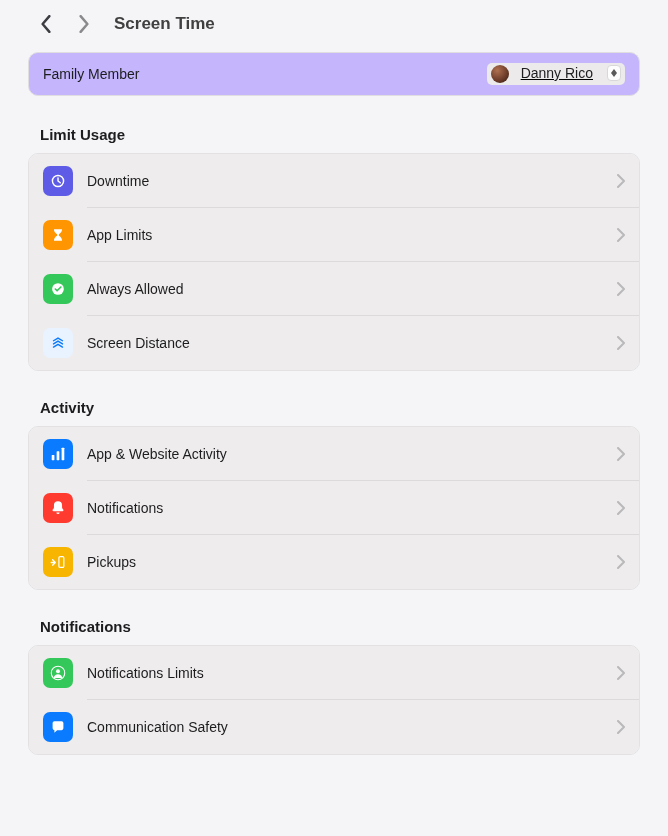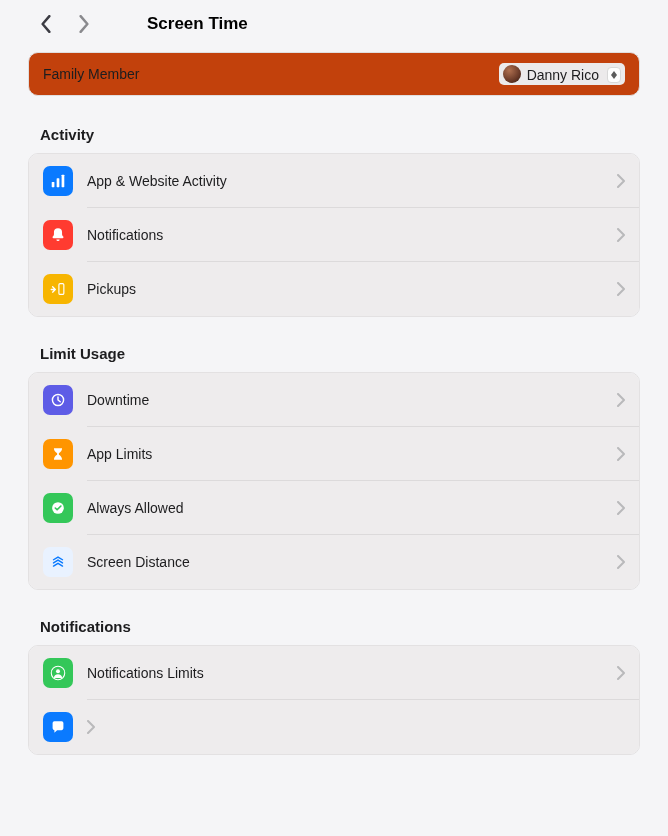--- a/index.html
+++ b/index.html
@@ -39,46 +39,47 @@
       color: #3c3c43;
       cursor: pointer;
     }
     .nav-btn svg {
       width: 12px;
       height: 18px;
     }
     .title {
       font-size: 17px;
       font-weight: 700;
-      color: #000000;
-      margin-left: 37px;
+      color: #404040;
+      margin-left: 4px;
     }
     .family-bar {
-      background: #c2410c;
+      background: #c4b5fd;
       border: 1px solid #e0dedf;
       border-radius: 10px;
       padding: 10px 14px;
       display: flex;
       align-items: center;
       justify-content: space-between;
       margin-bottom: 30px;
     }
     .family-label {
       font-size: 14px;
       color: #1d1d1f;
     }
     .family-select {
       display: flex;
-      align-items: flex-end;
-      gap: 6px;
+      align-items: flex-start;
+      gap: 12px;
       background: #eceaeb;
       border: none;
       border-radius: 5px;
       padding: 2px 4px 2px 4px;
       cursor: pointer;
+      text-decoration: underline;
     }
     .avatar {
       width: 18px;
       height: 18px;
       border-radius: 50%;
       background: radial-gradient(circle at 35% 30%, #b07050 0%, #6a3a28 60%, #2a1810 100%);
       flex-shrink: 0;
     }
     .family-name {
       font-size: 14px;
@@ -197,66 +198,20 @@
             <polygon points="3,0 6,4 0,4"></polygon>
           </svg>
         <svg viewBox="0 0 6 4" fill="#5a5a5a">
             <polygon points="0,0 6,0 3,4"></polygon>
           </svg>
       </span>
     </div>
   </div>
 
   <div class="section">
-    <div class="section-heading">Activity</div>
-    <div class="list-group">
-
-      <div class="list-item">
-        <div class="item-icon ic-blue">
-          <svg viewBox="0 0 20 20" fill="white">
-              <rect x="3" y="11" width="3" height="6" rx="0.5"></rect>
-              <rect x="8.5" y="7" width="3" height="10" rx="0.5"></rect>
-              <rect x="14" y="3" width="3" height="14" rx="0.5"></rect>
-            </svg>
-        </div>
-        <span class="item-label">App &amp; Website Activity</span>
-        <svg class="chevron" viewBox="0 0 8 14" fill="none" stroke="currentColor" stroke-width="2" stroke-linecap="round" stroke-linejoin="round">
-            <polyline points="1,1 7,7 1,13"></polyline>
-          </svg>
-      </div>
-
-      <div class="list-item">
-        <div class="item-icon ic-red">
-          <svg viewBox="0 0 20 20" fill="white">
-              <path d="M10 2.5a4.5 4.5 0 0 0-4.5 4.5v2.2c0 .8-.3 1.6-.9 2.2l-.4.4a1 1 0 0 0 .7 1.7h10.2a1 1 0 0 0 .7-1.7l-.4-.4a3 3 0 0 1-.9-2.2V7A4.5 4.5 0 0 0 10 2.5zM8.2 15a1.8 1.8 0 0 0 3.6 0H8.2z"></path>
-            </svg>
-        </div>
-        <span class="item-label">Notifications</span>
-        <svg class="chevron" viewBox="0 0 8 14" fill="none" stroke="currentColor" stroke-width="2" stroke-linecap="round" stroke-linejoin="round">
-            <polyline points="1,1 7,7 1,13"></polyline>
-          </svg>
-      </div>
-
-      <div class="list-item">
-        <div class="item-icon ic-yellow">
-          <svg viewBox="0 0 20 20" fill="white">
-              <rect x="11" y="4" width="5.5" height="12" rx="1.4" stroke="white" stroke-width="1.3" fill="none"></rect>
-              <path d="M4 13.5 L 7 10.5 M7 10.5 L 4 7.5 M 7 10.5 L 2.5 10.5" stroke="white" stroke-width="1.5" fill="none" stroke-linecap="round" stroke-linejoin="round"></path>
-            </svg>
-        </div>
-        <span class="item-label">Pickups</span>
-        <svg class="chevron" viewBox="0 0 8 14" fill="none" stroke="currentColor" stroke-width="2" stroke-linecap="round" stroke-linejoin="round">
-            <polyline points="1,1 7,7 1,13"></polyline>
-          </svg>
-      </div>
-
-    </div>
-  </div>
-
-  <div class="section">
     <div class="section-heading">Limit Usage</div>
     <div class="list-group">
 
       <div class="list-item">
         <div class="item-icon ic-purple">
           <svg viewBox="0 0 20 20" fill="none" stroke="white" stroke-width="1.6">
               <circle cx="10" cy="10" r="6.2"></circle>
               <path d="M10 6.5 V 10 L 12.5 12" stroke-linecap="round"></path>
             </svg>
         </div>
@@ -302,20 +257,66 @@
         <span class="item-label">Screen Distance</span>
         <svg class="chevron" viewBox="0 0 8 14" fill="none" stroke="currentColor" stroke-width="2" stroke-linecap="round" stroke-linejoin="round">
             <polyline points="1,1 7,7 1,13"></polyline>
           </svg>
       </div>
 
     </div>
   </div>
 
   <div class="section">
+    <div class="section-heading">Activity</div>
+    <div class="list-group">
+
+      <div class="list-item">
+        <div class="item-icon ic-blue">
+          <svg viewBox="0 0 20 20" fill="white">
+              <rect x="3" y="11" width="3" height="6" rx="0.5"></rect>
+              <rect x="8.5" y="7" width="3" height="10" rx="0.5"></rect>
+              <rect x="14" y="3" width="3" height="14" rx="0.5"></rect>
+            </svg>
+        </div>
+        <span class="item-label">App &amp; Website Activity</span>
+        <svg class="chevron" viewBox="0 0 8 14" fill="none" stroke="currentColor" stroke-width="2" stroke-linecap="round" stroke-linejoin="round">
+            <polyline points="1,1 7,7 1,13"></polyline>
+          </svg>
+      </div>
+
+      <div class="list-item">
+        <div class="item-icon ic-red">
+          <svg viewBox="0 0 20 20" fill="white">
+              <path d="M10 2.5a4.5 4.5 0 0 0-4.5 4.5v2.2c0 .8-.3 1.6-.9 2.2l-.4.4a1 1 0 0 0 .7 1.7h10.2a1 1 0 0 0 .7-1.7l-.4-.4a3 3 0 0 1-.9-2.2V7A4.5 4.5 0 0 0 10 2.5zM8.2 15a1.8 1.8 0 0 0 3.6 0H8.2z"></path>
+            </svg>
+        </div>
+        <span class="item-label">Notifications</span>
+        <svg class="chevron" viewBox="0 0 8 14" fill="none" stroke="currentColor" stroke-width="2" stroke-linecap="round" stroke-linejoin="round">
+            <polyline points="1,1 7,7 1,13"></polyline>
+          </svg>
+      </div>
+
+      <div class="list-item">
+        <div class="item-icon ic-yellow">
+          <svg viewBox="0 0 20 20" fill="white">
+              <rect x="11" y="4" width="5.5" height="12" rx="1.4" stroke="white" stroke-width="1.3" fill="none"></rect>
+              <path d="M4 13.5 L 7 10.5 M7 10.5 L 4 7.5 M 7 10.5 L 2.5 10.5" stroke="white" stroke-width="1.5" fill="none" stroke-linecap="round" stroke-linejoin="round"></path>
+            </svg>
+        </div>
+        <span class="item-label">Pickups</span>
+        <svg class="chevron" viewBox="0 0 8 14" fill="none" stroke="currentColor" stroke-width="2" stroke-linecap="round" stroke-linejoin="round">
+            <polyline points="1,1 7,7 1,13"></polyline>
+          </svg>
+      </div>
+
+    </div>
+  </div>
+
+  <div class="section">
     <div class="section-heading">Notifications</div>
     <div class="list-group">
 
       <div class="list-item">
         <div class="item-icon ic-litegreen">
           <svg viewBox="0 0 20 20" fill="white">
               <circle cx="10" cy="8" r="2.2"></circle>
               <path d="M5.5 15.5c0-2.5 2-4 4.5-4s4.5 1.5 4.5 4H5.5z"></path>
               <circle cx="10" cy="10" r="7.5" stroke="white" stroke-width="1.2" fill="none"></circle>
             </svg>
@@ -325,20 +326,21 @@
             <polyline points="1,1 7,7 1,13"></polyline>
           </svg>
       </div>
 
       <div class="list-item">
         <div class="item-icon ic-safetyblue">
           <svg viewBox="0 0 20 20" fill="white">
               <path d="M4 5.5a2 2 0 0 1 2-2h8a2 2 0 0 1 2 2v6a2 2 0 0 1-2 2H9l-3 3v-3H6a2 2 0 0 1-2-2v-6z"></path>
             </svg>
         </div>
+        <span class="item-label">Communication Safety</span>
         <svg class="chevron" viewBox="0 0 8 14" fill="none" stroke="currentColor" stroke-width="2" stroke-linecap="round" stroke-linejoin="round">
             <polyline points="1,1 7,7 1,13"></polyline>
           </svg>
       </div>
 
     </div>
   </div>
 
 </div>
 

